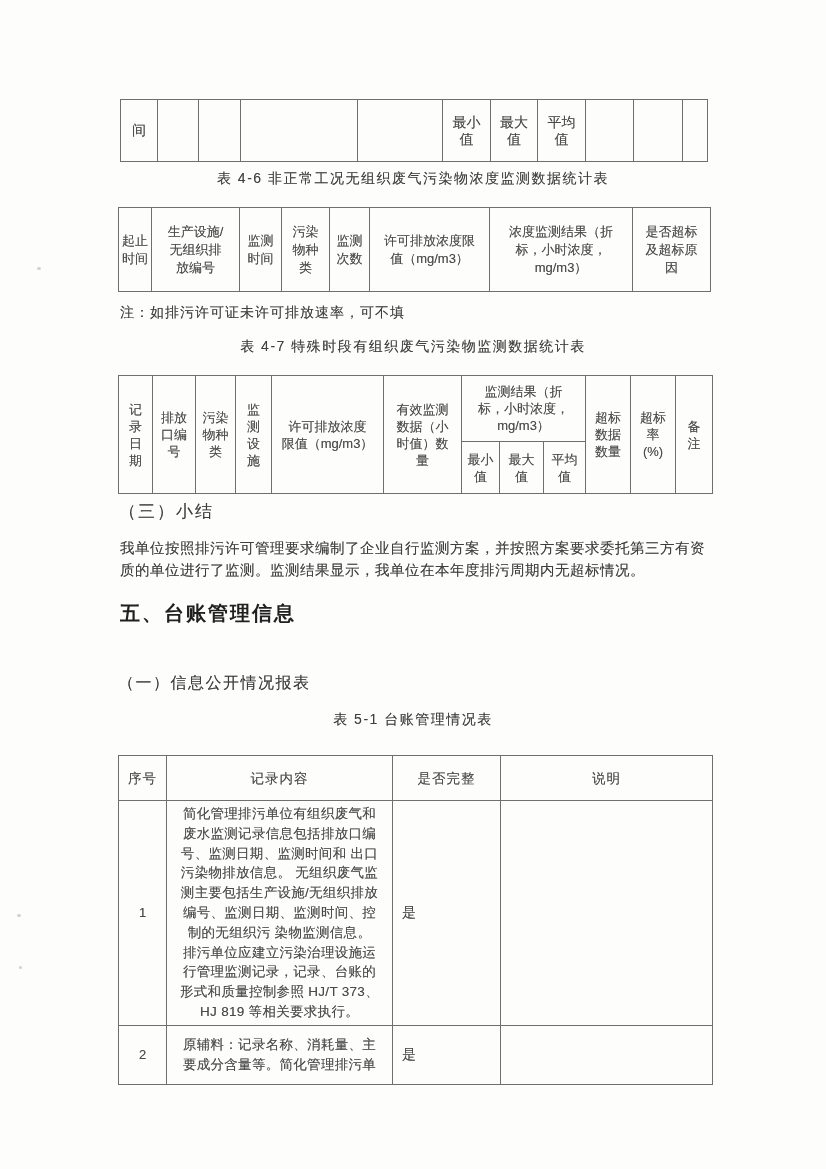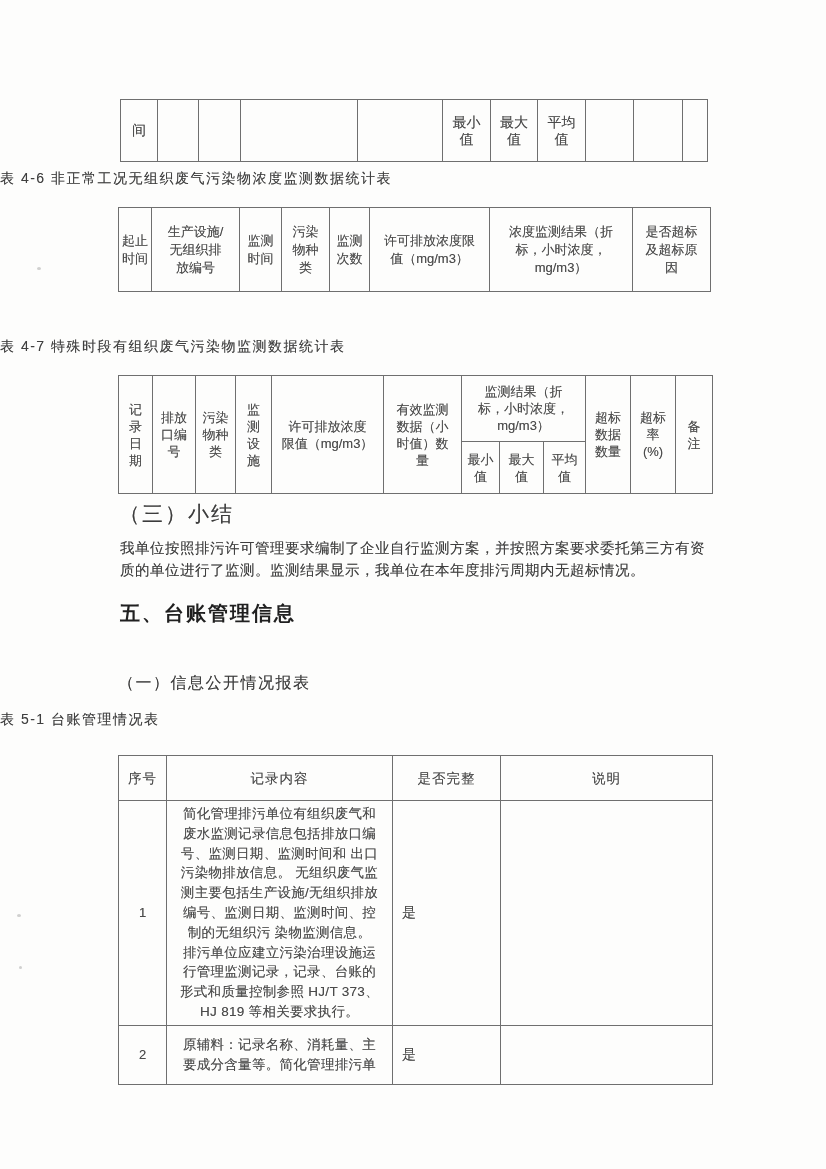--- a/index.html
+++ b/index.html
@@ -22,34 +22,34 @@
     font-size: 13px;
     line-height: 17px;
     padding: 2px 1px;
     color: #4b4b4b;
     white-space: pre-line;
     overflow: hidden;
     text-shadow: 0 0 0.6px rgba(80,80,80,0.55);
   }
   .caption {
     width: 826px;
-    text-align: left;
+    text-align: center;
     font-size: 14px;
     color: #3f3f3f;
     letter-spacing: 1.5px;
     text-shadow: 0 0 0.6px rgba(80,80,80,0.5);
   }
   .note {
     font-size: 14px;
     color: #3f3f3f;
     letter-spacing: 1px;
     text-shadow: 0 0 0.6px rgba(80,80,80,0.5);
   }
   .subsection {
-    font-size: 21px;
+    font-size: 17px;
     color: #3c3c3c;
     letter-spacing: 2px;
     text-shadow: 0 0 0.6px rgba(80,80,80,0.5);
   }
   .section-heading {
     font-size: 20px;
     font-weight: bold;
     color: #202020;
     letter-spacing: 2px;
   }
@@ -157,20 +157,21 @@
       <td>浓度监测结果（折
 标，小时浓度，
 mg/m3）</td>
       <td>是否超标
 及超标原
 因</td>
     </tr>
   </tbody>
     </table>
 
+  <div class="abs note" style="left:120px; top:304px;">注：如排污许可证未许可排放速率，可不填</div>
 
   <div class="abs caption" style="top:338px; left:0;">表 4-7 特殊时段有组织废气污染物监测数据统计表</div>
 
   <table class="abs t47" style="left:118px; top:375px; width:594px;">
     <colgroup>
       <col style="width:34px">
         <col style="width:43px">
         <col style="width:40px">
       <col style="width:36px">
         <col style="width:112px">

